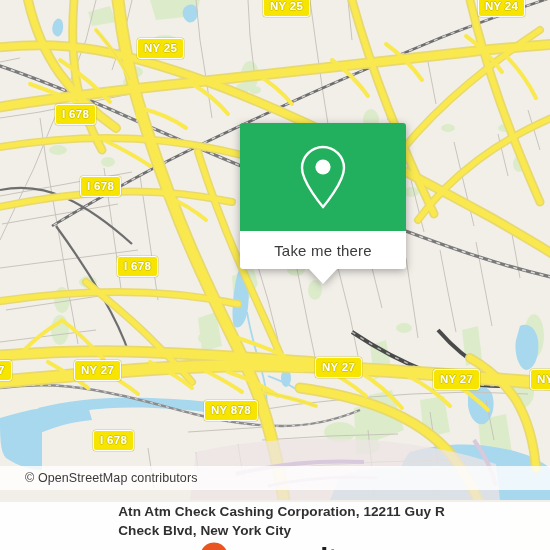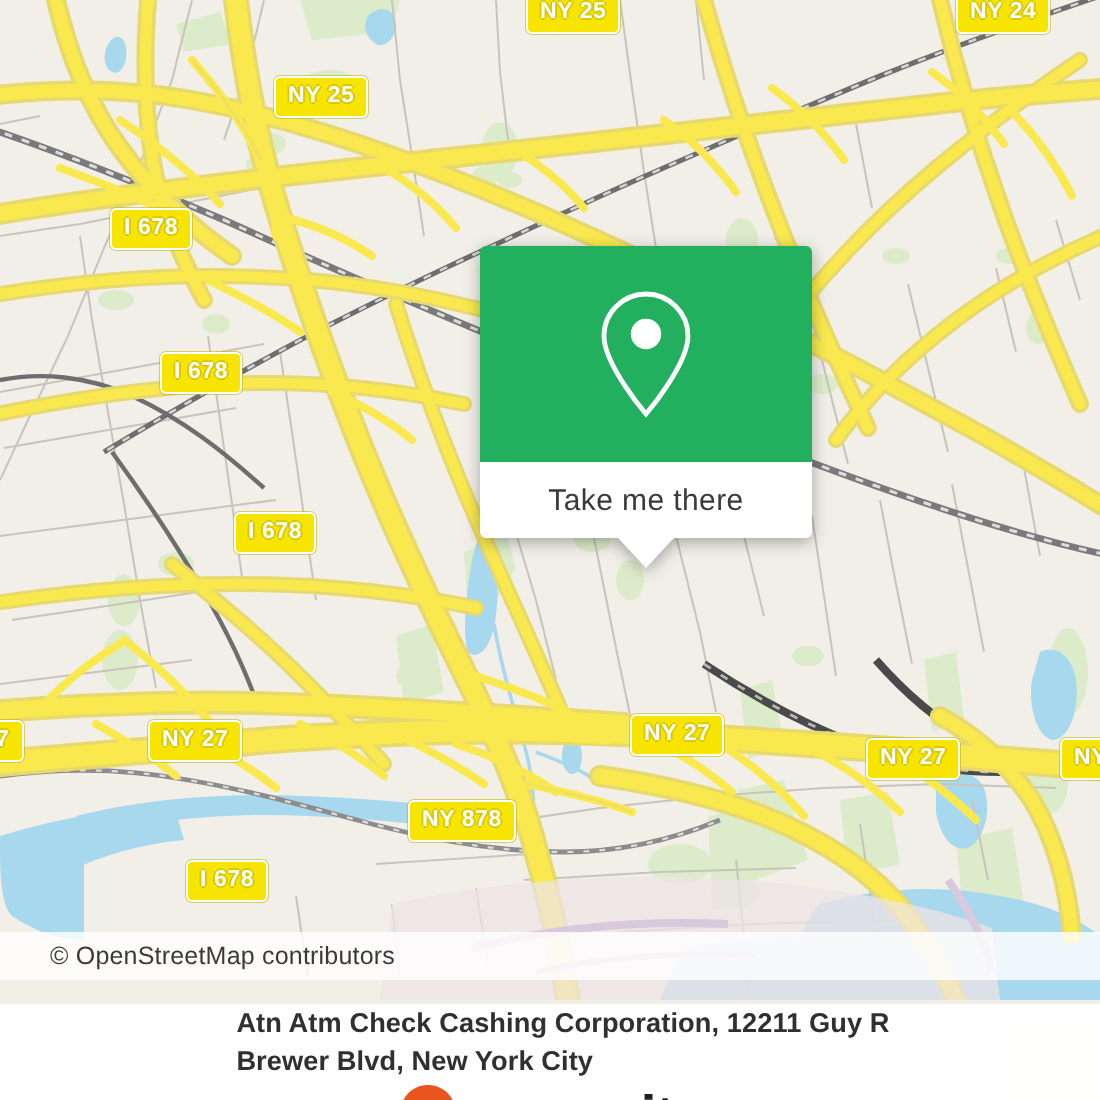--- a/index.html
+++ b/index.html
@@ -420,21 +420,21 @@
     </div>
     <div id="card-footer">
       <span id="take-me-there-label">Take me there</span>
       <div id="card-tail"></div>
     </div>
   </div>
 
   <div id="footer-bar">
     <div id="footer-text">
       <div>Atn Atm Check Cashing Corporation, 12211 Guy R</div>
-      <div>Brewer Blvd, New York City</div>
+      <div>Check Blvd, New York City</div>
     </div>
     <div id="brand-logo">
       <svg width="30" height="38" viewBox="0 0 30 38">
         <path d="M15 1.5 C7.5 1.5 1.5 7.3 1.5 14.4 C1.5 23.5 15 36.5 15 36.5
                  C15 36.5 28.5 23.5 28.5 14.4 C28.5 7.3 22.5 1.5 15 1.5 Z" fill="#e8551f"></path>
         <circle cx="10.4" cy="12.2" r="1.9" fill="#2a2a2a"></circle>
         <circle cx="19.6" cy="12.2" r="1.9" fill="#2a2a2a"></circle>
         <path d="M9.4 17.6 C11.6 20.6 18.4 20.6 20.6 17.6" fill="none" stroke="#2a2a2a" stroke-width="2" stroke-linecap="round"></path>
       </svg>
       <span id="brand-wordmark">moovit</span>

